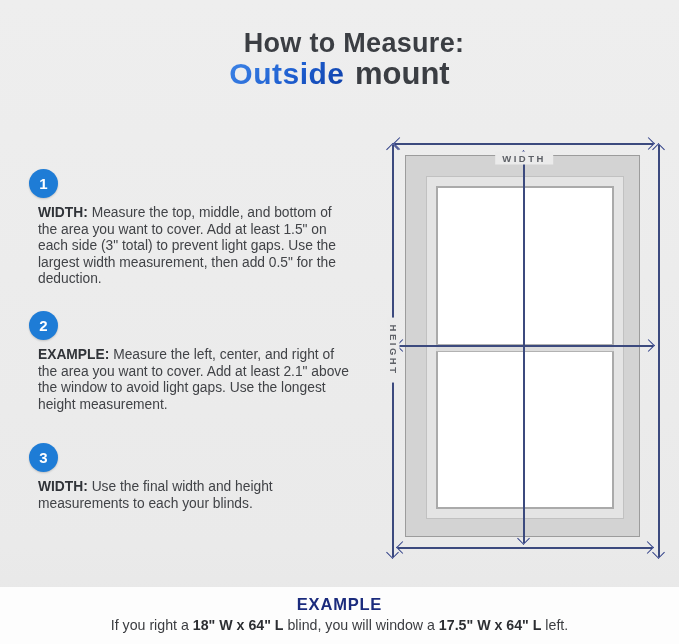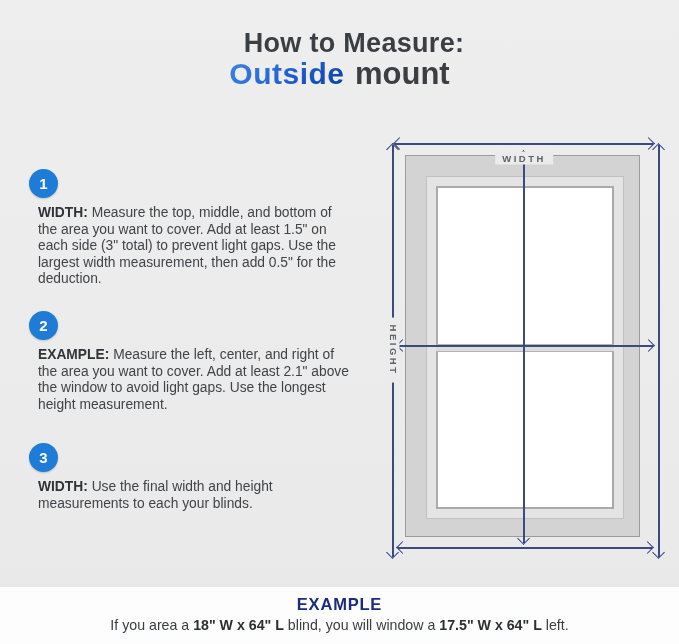--- a/index.html
+++ b/index.html
@@ -155,16 +155,16 @@
     <div class="chev down" style="left:134px; top:399px;"></div>
     <div class="chev leftp" style="left:13px;  top:206px;"></div>
     <div class="chev rightp" style="left:259px; top:206px;"></div>
 
     <div class="meas-label width-label">WIDTH</div>
     <div class="meas-label height-label">HEIGHT</div>
   </div>
 
   <div class="footer">
     <div class="footer-h">EXAMPLE</div>
-    <div class="footer-line"><span>If you area a </span><span class="seg-b">18" W x 64" L</span><span> blind, you will window a </span><span class="seg-b">17.5" W x 64" L</span><span> left.</span></div>
+    <div class="footer-line"><span>If you right a </span><span class="seg-b">18" W x 64" L</span><span> blind, you will window a </span><span class="seg-b">17.5" W x 64" L</span><span> left.</span></div>
   </div>
 
 </div>
 
 </body></html>

